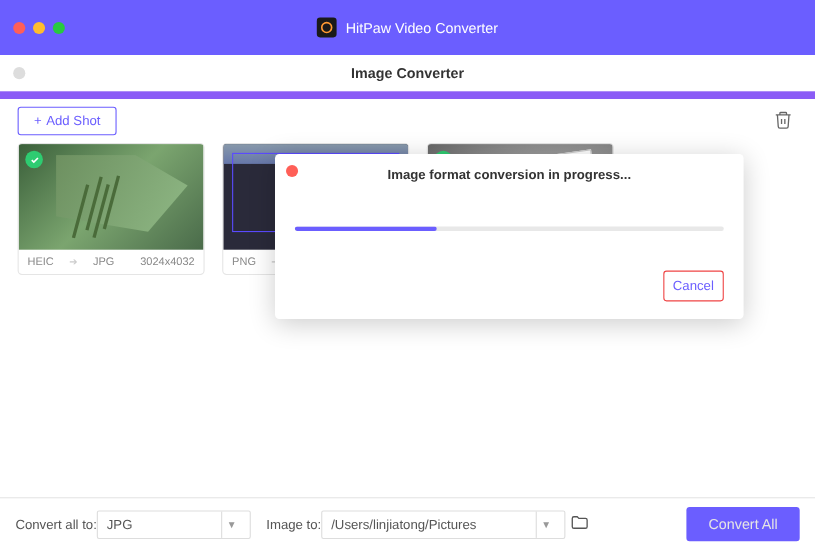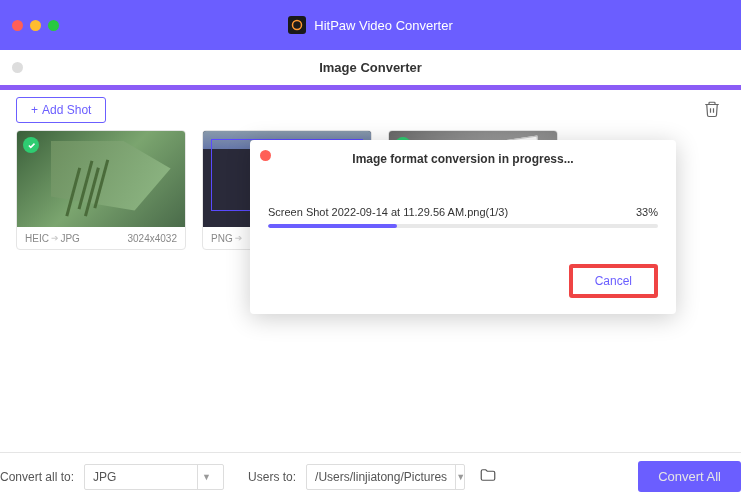--- a/index.html
+++ b/index.html
@@ -15,54 +15,54 @@
     }
     .traffic-lights { display: flex; gap: 7px; position: absolute; left: 12px; }
     .tl-dot { width: 11px; height: 11px; border-radius: 50%; }
     .tl-close { background: #ff5f57; }
     .tl-min { background: #ffbd2e; }
     .tl-max { background: #28c940; }
     .titlebar-center { margin: 0 auto; display: flex; align-items: center; gap: 8px; color: #fff; font-size: 13px; font-weight: 500; }
     .app-logo { width: 18px; height: 18px; background: #1a1a1a; border-radius: 3px; display: flex; align-items: center; justify-content: center; }
     .app-logo svg { width: 12px; height: 12px; }
     
-    .subtitle-bar { height: 40px; border-bottom: 5px solid #8b5cf6; display: flex; align-items: center; padding: 16px 12px; position: relative; }
+    .subtitle-bar { height: 40px; border-bottom: 7px solid #8b5cf6; display: flex; align-items: center; padding: 16px 12px; position: relative; }
     .subtitle-dot { width: 11px; height: 11px; border-radius: 50%; background: #ddd; position: absolute; left: 12px; }
     .subtitle-text { margin: 0 auto; font-size: 13px; font-weight: 600; color: #333; }
     
     .toolbar { height: 40px; display: flex; align-items: center; justify-content: space-between; padding: 0 16px; }
     .add-btn { border: 1px solid #6b5eff; color: #6b5eff; background: #fff; padding: 5px 14px; font-size: 12px; border-radius: 3px; cursor: pointer; display: flex; align-items: center; gap: 4px; }
     .trash-btn { background: none; border: none; cursor: pointer; padding: 4px; color: #666; }
     
     .content { padding: 0 16px; display: flex; gap: 16px; flex-wrap: wrap; }
     .card { width: 170px; border: 1px solid #e5e5e5; border-radius: 4px; overflow: hidden; position: relative; }
     .card-thumb { height: 96px; position: relative; overflow: hidden; }
     .thumb1 { background: linear-gradient(135deg, #3a5f3a 0%, #7ba56f 50%, #4a6b4a 100%); position: relative; }
     .thumb1::before { content: ''; position: absolute; top: 10%; left: 20%; width: 120px; height: 70px; background: linear-gradient(120deg, #6d9060, #8fb885); clip-path: polygon(0 0, 60% 0, 100% 40%, 70% 100%, 0 80%); }
     .thumb1::after { content: ''; position: absolute; top: 30%; left: 40%; width: 3px; height: 50px; background: #4a6b3a; transform: rotate(15deg); box-shadow: 8px 5px 0 #4a6b3a, -10px 10px 0 #4a6b3a, 15px -5px 0 #4a6b3a; }
     .thumb2 { background: #2a2a3a; position: relative; }
     .thumb2::before { content: ''; position: absolute; top: 0; left: 0; right: 0; height: 18px; background: linear-gradient(180deg, #8899aa, #6677aa); }
     .thumb2::after { content: ''; position: absolute; top: 8px; left: 8px; right: 8px; height: 70px; border: 1px solid #5a4aff; }
     .thumb3 { background: radial-gradient(ellipse at 70% 60%, #fff 0%, #ddd 30%, #999 60%, #666 100%); position: relative; }
     .thumb3::before { content: ''; position: absolute; top: 10px; right: 15px; width: 80px; height: 60px; background: #fff; border: 1px solid #ccc; transform: rotate(-8deg); box-shadow: -12px 8px 0 -2px #f5f5f5, -12px 8px 0 -1px #ccc; }
     .check-badge { position: absolute; top: 6px; left: 6px; width: 16px; height: 16px; background: #2ecc71; border-radius: 50%; display: flex; align-items: center; justify-content: center; z-index: 2; }
     .card-footer { height: 22px; display: flex; align-items: center; padding: 0 8px; font-size: 10px; color: #888; justify-content: space-between; }
-    .fmt-group { display: flex; align-items: center; gap: 2px; }
+    .fmt-group { display: flex; align-items: center; gap: 14px; }
     .arrow { color: #ccc; font-size: 9px; }
     
     .modal-overlay { position: absolute; top: 140px; left: 250px; width: 426px; background: #fff; border-radius: 4px; box-shadow: 0 4px 24px rgba(0,0,0,0.2); z-index: 100; padding: 12px 18px 16px; }
     .modal-close-dot { width: 11px; height: 11px; background: #ff5f57; border-radius: 50%; position: absolute; top: 10px; left: 10px; cursor: pointer; }
     .modal-title { text-align: center; font-size: 12px; font-weight: 600; color: #333; margin-bottom: 40px; }
     .progress-row { display: flex; justify-content: space-between; font-size: 11px; color: #333; margin-bottom: 6px; }
     .progress-bar-bg { height: 4px; background: #e8e8e8; border-radius: 2px; overflow: hidden; margin-bottom: 36px; }
     .progress-bar-fill { height: 100%; background: #6b5eff; border-radius: 2px; }
     .modal-actions { display: flex; justify-content: flex-end; }
-    .cancel-btn { border: 4px solid #ef4444; color: #6b5eff; background: #fff; padding: 6px 22px; font-size: 12px; border-radius: 3px; cursor: pointer; }
+    .cancel-btn { border: 1px solid #ef4444; color: #6b5eff; background: #fff; padding: 6px 8px; font-size: 12px; border-radius: 3px; cursor: pointer; }
     
-    .footer { position: absolute; bottom: 0; left: 0; right: 0; height: 48px; border-top: 1px solid #e5e5e5; display: flex; align-items: center; padding: 0 0; gap: 10px; background: #fff; }
+    .footer { position: absolute; bottom: 0; left: 0; right: 0; height: 48px; border-top: 1px solid #e5e5e5; display: flex; align-items: center; padding: 0 14px; background: #fff; }
     .footer-label { font-size: 12px; color: #555; }
     .select-box { border: 1px solid #ddd; height: 26px; display: flex; align-items: center; padding: 0 8px; font-size: 12px; color: #555; border-radius: 2px; cursor: pointer; justify-content: space-between; }
     .select-chevron { width: 18px; border-left: 1px solid #ddd; height: 100%; display: flex; align-items: center; justify-content: center; margin-left: 8px; color: #999; font-size: 9px; }
     .folder-btn { background: none; border: none; cursor: pointer; padding: 4px; color: #555; }
     .convert-all-btn { margin-left: auto; background: #6b5eff; color: #e5e5e5; border: none; padding: 8px 20px; font-size: 13px; border-radius: 3px; cursor: pointer; }
   </style>
 </head>
 <body>
 
 <div class="titlebar">
@@ -141,40 +141,36 @@
       <div class="fmt-group">
         <span></span>
       </div>
     </div>
   </div>
 </div>
 
 <div class="modal-overlay">
   <div class="modal-close-dot"></div>
   <div class="modal-title">Image format conversion in progress...</div>
-  <div class="progress-row">
-    <span>Screen Shot 2022-09-14 at 11.29.56 AM.png(1/3)</span>
-    <span>33%</span>
-  </div>
   <div class="progress-bar-bg">
     <div class="progress-bar-fill" style="width:33%"></div>
   </div>
   <div class="modal-actions">
     <button class="cancel-btn">Cancel</button>
   </div>
 </div>
 
 <div class="footer">
   <span class="footer-label">Convert all to:</span>
   <div class="select-box" style="width:140px">
     <span>JPG</span>
     <span class="select-chevron">▼</span>
   </div>
-  <span class="footer-label" style="margin-left:14px">Users to:</span>
-  <div class="select-box" style="width:159px">
+  <span class="footer-label" style="margin-left:14px">Image to:</span>
+  <div class="select-box" style="width:222px">
     <span>/Users/linjiatong/Pictures</span>
     <span class="select-chevron">▼</span>
   </div>
   <button class="folder-btn">
     <svg width="18" height="18" viewBox="0 0 24 24" fill="none" stroke="currentColor" stroke-width="1.6">
       <path d="M3 7a2 2 0 012-2h4l2 2h8a2 2 0 012 2v8a2 2 0 01-2 2H5a2 2 0 01-2-2V7z"></path>
     </svg>
   </button>
   <button class="convert-all-btn">Convert All</button>
 </div>

